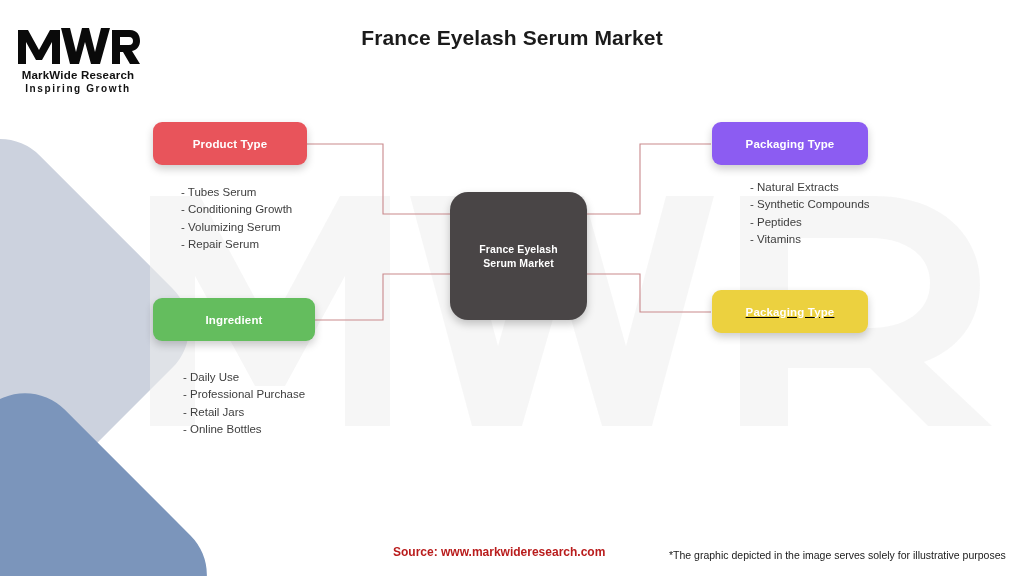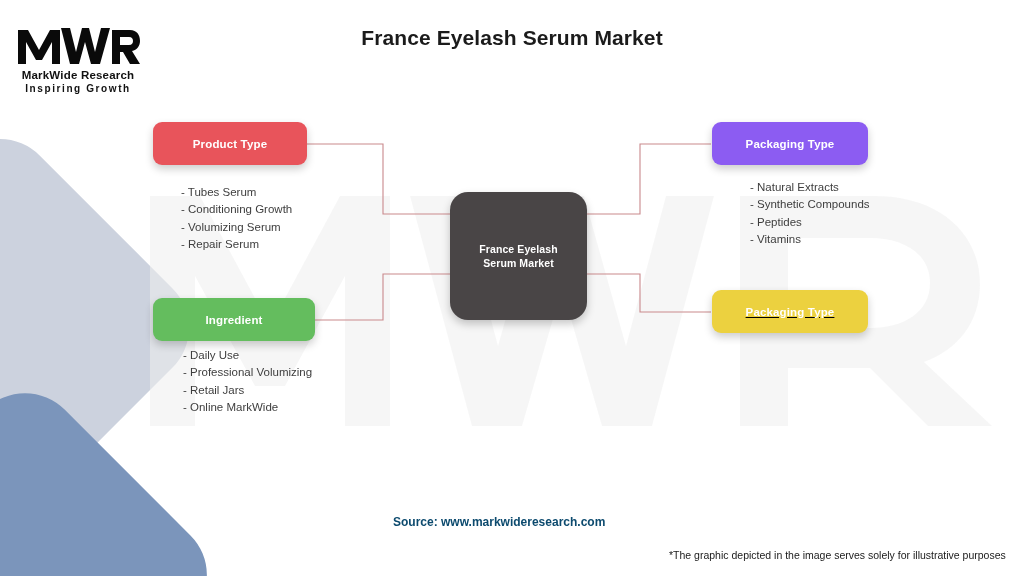--- a/index.html
+++ b/index.html
@@ -77,29 +77,29 @@
   }
 
   
   #cat-product-type{left:153px;top:122px;width:154px;}
   #cat-product-type .cat-list{margin-top:19px;margin-left:28px;}
 
   #cat-ingredient-type{left:712px;top:122px;width:156px;}
   #cat-ingredient-type .cat-list{margin-top:14px;margin-left:38px;}
 
   #cat-application{left:153px;top:298px;width:162px;}
-  #cat-application .cat-list{margin-top:6px;margin-left:30px;}
+  #cat-application .cat-list{margin-top:28px;margin-left:30px;}
 
   #cat-packaging-type{left:712px;top:290px;width:156px;}
   #cat-packaging-type .cat-list{margin-top:15px;margin-left:30px;}
 
   
   .footer-source{
-    position:absolute;left:393px;top:515px;
-    font-size:12px;font-weight:bold;color:#0c4a6e;white-space:nowrap;
+    position:absolute;left:393px;top:545px;
+    font-size:12px;font-weight:bold;color:#b91c1c;white-space:nowrap;
   }
   .footer-note{
     position:absolute;left:669px;top:549px;
     font-size:10.5px;color:#1a1a1a;white-space:nowrap;
   }
 </style>
 </head>
 <body>
 
 <div id="canvas">
@@ -179,23 +179,23 @@
       <li>- Vitamins</li>
     </ul>
   </div>
 
   <div class="cat" id="cat-application">
     <div class="cat-header" style="background:#64bd5e;">
       <span class="cat-header-label">Ingredient</span>
     </div>
     <ul class="cat-list">
       <li>- Daily Use</li>
-      <li>- Professional Volumizing</li>
+      <li>- Professional Purchase</li>
       <li>- Retail Jars</li>
-      <li>- Online MarkWide</li>
+      <li>- Online Bottles</li>
     </ul>
   </div>
 
   <div class="cat" id="cat-packaging-type">
     <div class="cat-header" style="background:#ecd13f;text-decoration:underline;">
       <span class="cat-header-label">Packaging Type</span>
     </div>
   </div>
 
   <div class="footer-source">Source: www.markwideresearch.com</div>

